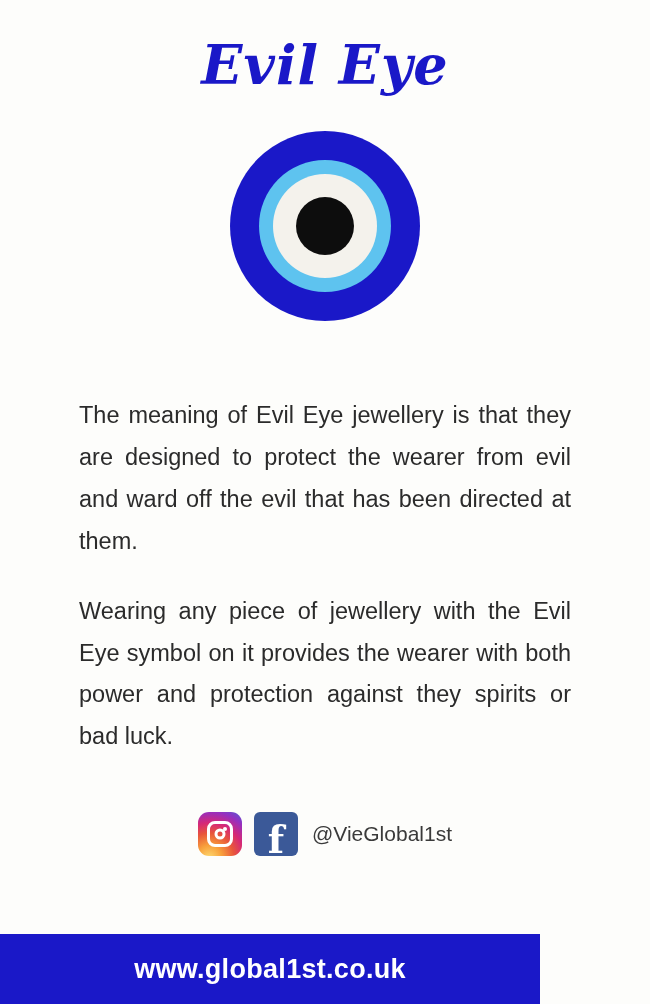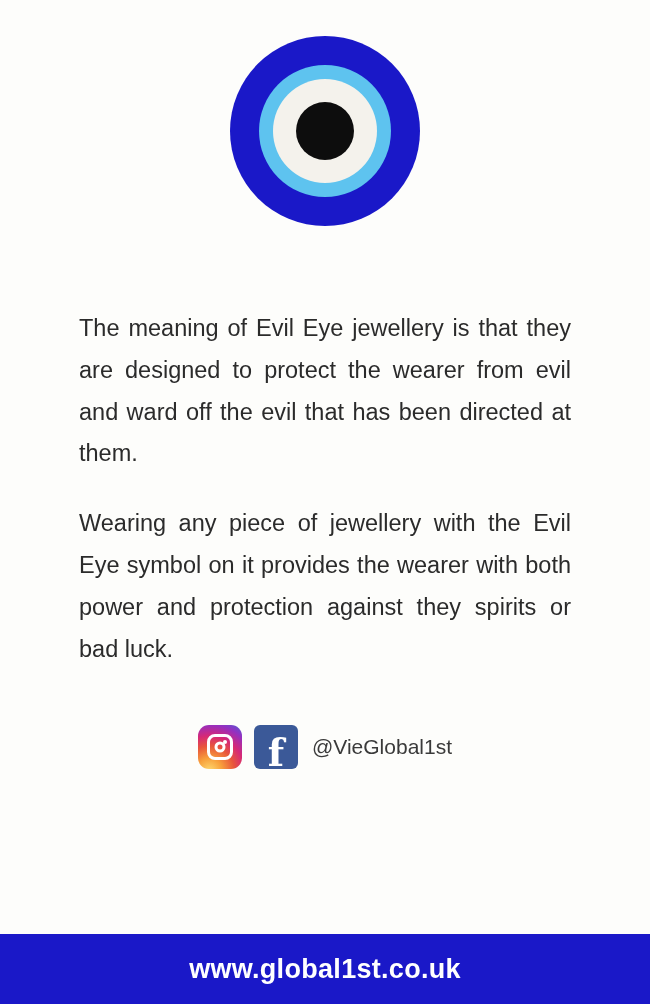--- a/index.html
+++ b/index.html
@@ -84,21 +84,21 @@
     width: 492px;
     margin-top: 66px;
     color: #2b2b2b;
     font-size: 23.5px;
     line-height: 1.78;
     text-align: justify;
     text-justify: inter-word;
     font-family: "Liberation Sans", sans-serif;
   }
   .body-copy p {
-    margin: 16px 0 28px 0;
+    margin: 8px 0 28px 0;
   }
   .body-copy p:last-child {
     margin-bottom: 0;
   }
 
   
   .social-row {
     margin-top: 54px;
     display: flex;
     align-items: center;
@@ -167,40 +167,41 @@
     font-size: 21px;
     color: #3a3a3a;
     font-family: "Liberation Sans", sans-serif;
   }
 
   
   .footer-bar {
     position: absolute;
     left: 0;
     bottom: 0;
-    width: 650px;
+    width: 540px;
     height: 70px;
     background: #1a18c8;
     display: flex;
     align-items: center;
     justify-content: center;
   }
   .footer-url {
     color: #ffffff;
     font-size: 27px;
     font-weight: bold;
     font-family: "Liberation Sans", sans-serif;
     letter-spacing: 0.3px;
   }
 </style>
 </head>
 <body>
 
 <div class="poster">
 
+  <div class="title">Evil Eye</div>
 
   <div class="eye-wrap">
     <div class="eye-outer">
       <div class="eye-ring">
         <div class="eye-white">
           <div class="eye-pupil"></div>
         </div>
       </div>
     </div>
   </div>

